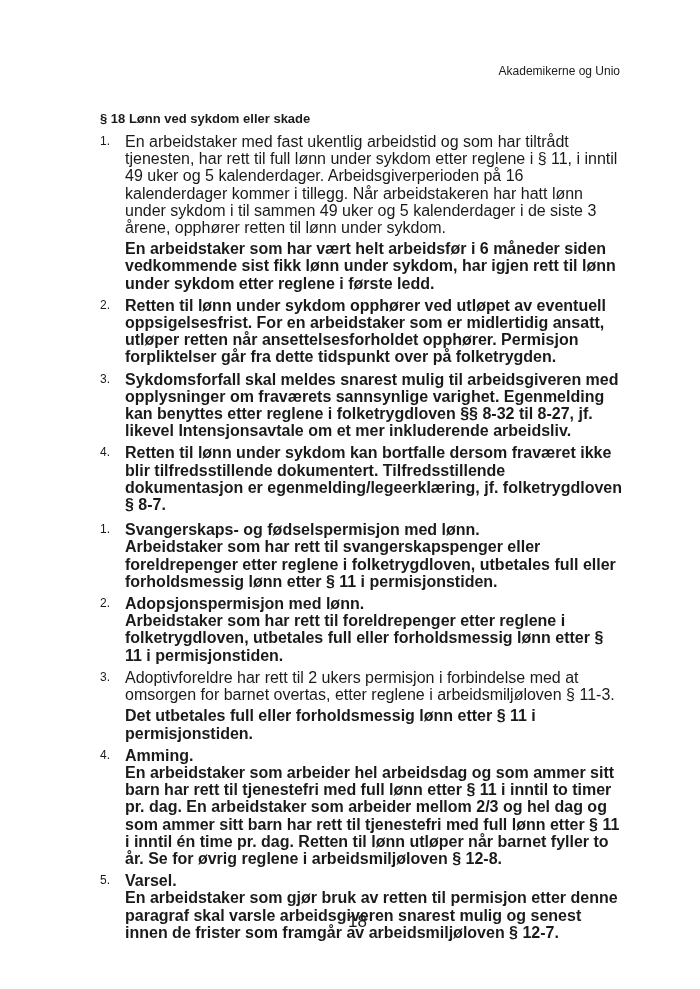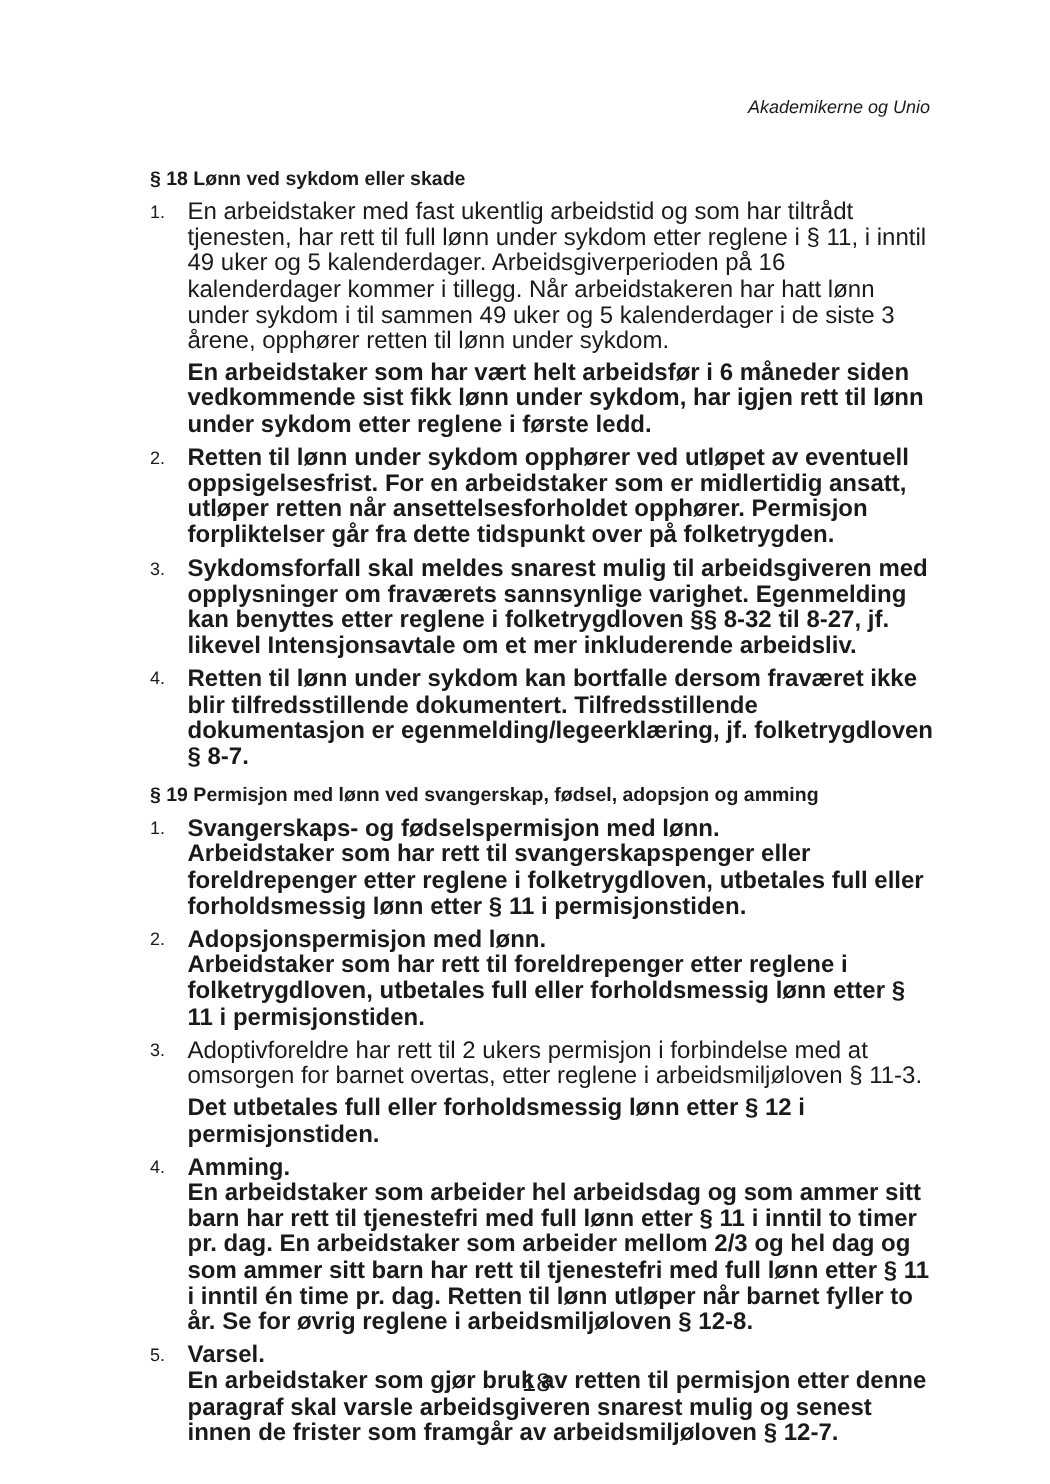--- a/index.html
+++ b/index.html
@@ -11,21 +11,20 @@
     font-family: "Liberation Sans", sans-serif;
     color: #1a1a1a;
     overflow: hidden;
   }
   .header-right {
     position: absolute;
     top: 64px;
     right: 80px;
     font-size: 12px;
     line-height: 15px;
-    font-style: italic;
   }
   .content {
     position: absolute;
     top: 110px;
     left: 100px;
     width: 524px;
   }
   .section-heading {
     font-size: 13px;
     font-weight: 700;
@@ -102,21 +101,20 @@
 
     <div class="item">
       <span class="num">4.</span>
       <div class="body-col">
         <p>Retten til lønn under sykdom kan bortfalle dersom fraværet ikke blir tilfredsstillende dokumentert. Tilfredsstillende dokumentasjon er egenmelding/legeerklæring, jf. folketrygdloven § 8-7.</p>
       </div>
     </div>
   </div>
 
   <div class="section second">
-    <h2 class="section-heading">§ 19 Permisjon med lønn ved svangerskap, fødsel, adopsjon og amming</h2>
 
     <div class="item">
       <span class="num">1.</span>
       <div class="body-col">
         <p>Svangerskaps- og fødselspermisjon med lønn.
 Arbeidstaker som har rett til svangerskapspenger eller foreldrepenger etter reglene i folketrygdloven, utbetales full eller forholdsmessig lønn etter § 11 i permisjonstiden.</p>
       </div>
     </div>
 
     <div class="item">
@@ -124,21 +122,21 @@
       <div class="body-col">
         <p>Adopsjonspermisjon med lønn.
 Arbeidstaker som har rett til foreldrepenger etter reglene i folketrygdloven, utbetales full eller forholdsmessig lønn etter § 11 i permisjonstiden.</p>
       </div>
     </div>
 
     <div class="item">
       <span class="num">3.</span>
       <div class="body-col">
         <p>Adoptivforeldre har rett til 2 ukers permisjon i forbindelse med at omsorgen for barnet overtas, etter reglene i arbeidsmiljøloven § 11-3.</p>
-        <p>Det utbetales full eller forholdsmessig lønn etter § 12 i permisjonstiden.</p>
+        <p>Det utbetales full eller forholdsmessig lønn etter § 11 i permisjonstiden.</p>
       </div>
     </div>
 
     <div class="item">
       <span class="num">4.</span>
       <div class="body-col">
         <p>Amming.
 En arbeidstaker som arbeider hel arbeidsdag og som ammer sitt barn har rett til tjenestefri med full lønn etter § 11 i inntil to timer pr. dag. En arbeidstaker som arbeider mellom 2/3 og hel dag og som ammer sitt barn har rett til tjenestefri med full lønn etter § 11 i inntil én time pr. dag. Retten til lønn utløper når barnet fyller to år. Se for øvrig reglene i arbeidsmiljøloven § 12-8.</p>
       </div>
     </div>

